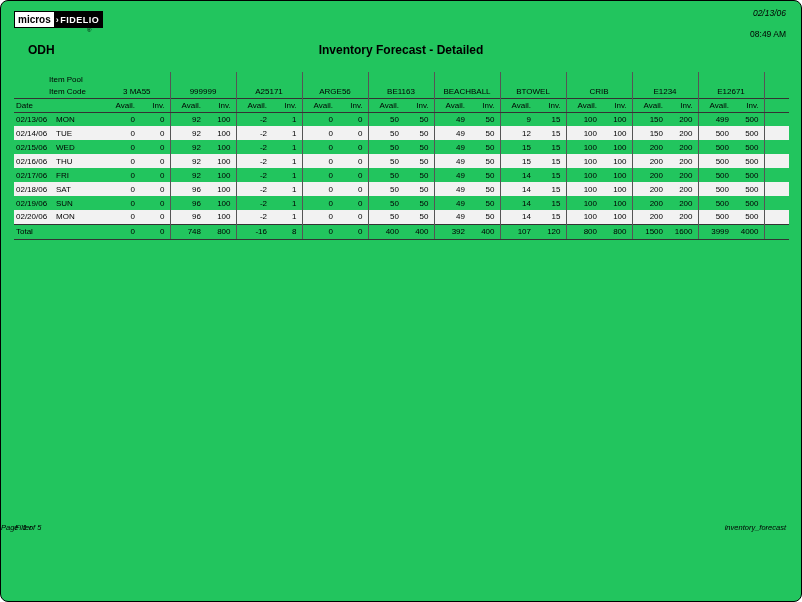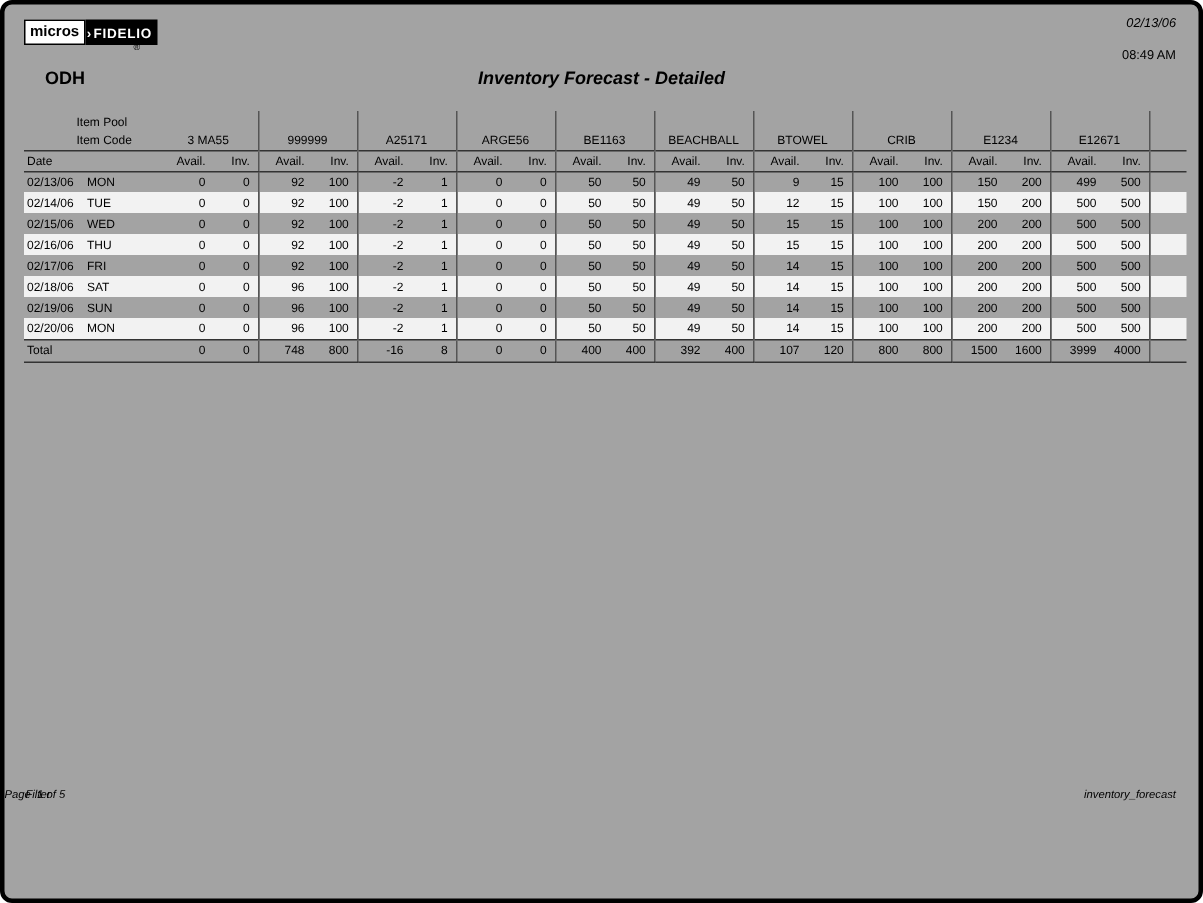--- a/index.html
+++ b/index.html
@@ -1,32 +1,32 @@
 <!DOCTYPE html>
 <html><head>
 <meta charset="utf-8">
 <style>
   * { box-sizing: border-box; }
   html,body { margin:0; padding:0; background:#fff; }
   .page{
     position:relative; width:802px; height:602px;
-    border:3px solid #000000; border-radius:8px; background:#a3a3a3;
+    border:1px solid #000000; border-radius:8px; background:#22c55e;
     font-family:"Liberation Sans", sans-serif; color:#000; overflow:hidden;
   }
   
   .logo{ position:absolute; left:13px; top:10px; display:flex; align-items:stretch; height:17px; }
   .lg-micros{ display:flex; align-items:center; border:1px solid #000; background:#fff;
     font-size:10px; font-weight:bold; padding:0 3px; }
   .lg-fidelio{ display:flex; align-items:center; background:#000; color:#fff;
     font-size:9px; font-weight:bold; letter-spacing:.5px; padding:0 4px 0 1px; }
   .chev{ font-size:9px; margin-right:1px; font-weight:bold; }
   .reg{ position:absolute; left:86px; top:26px; font-size:6px; }
   .odh{ position:absolute; left:27px; top:42px; font-size:12px; font-weight:bold; }
   .title{ position:absolute; left:0; right:0; top:6px; text-align:center; font-style:italic; font-size:12px; }
-  .subtitle{ position:absolute; left:0; right:0; top:42px; text-align:center; font-style:italic; font-weight:bold; font-size:12px; }
+  .subtitle{ position:absolute; left:0; right:0; top:42px; text-align:center; font-weight:bold; font-size:12px; }
   .rpt-date{ position:absolute; right:15px; top:7px; font-style:italic; font-size:8.5px; }
   .rpt-time{ position:absolute; right:15px; top:28px; font-size:8.5px; }
   
   .inv{ position:absolute; left:13px; top:71px; width:775px; border-collapse:collapse;
     table-layout:fixed; font-size:8px; }
   .inv td{ padding:0; white-space:nowrap; height:14px; vertical-align:middle; overflow:hidden; }
   .inv .num{ text-align:right; padding-right:5px; }
   .inv .code{ text-align:center; }
   .inv .lbl{ padding-left:35px; }
   .inv .g-end{ border-right:1px solid #555; }

